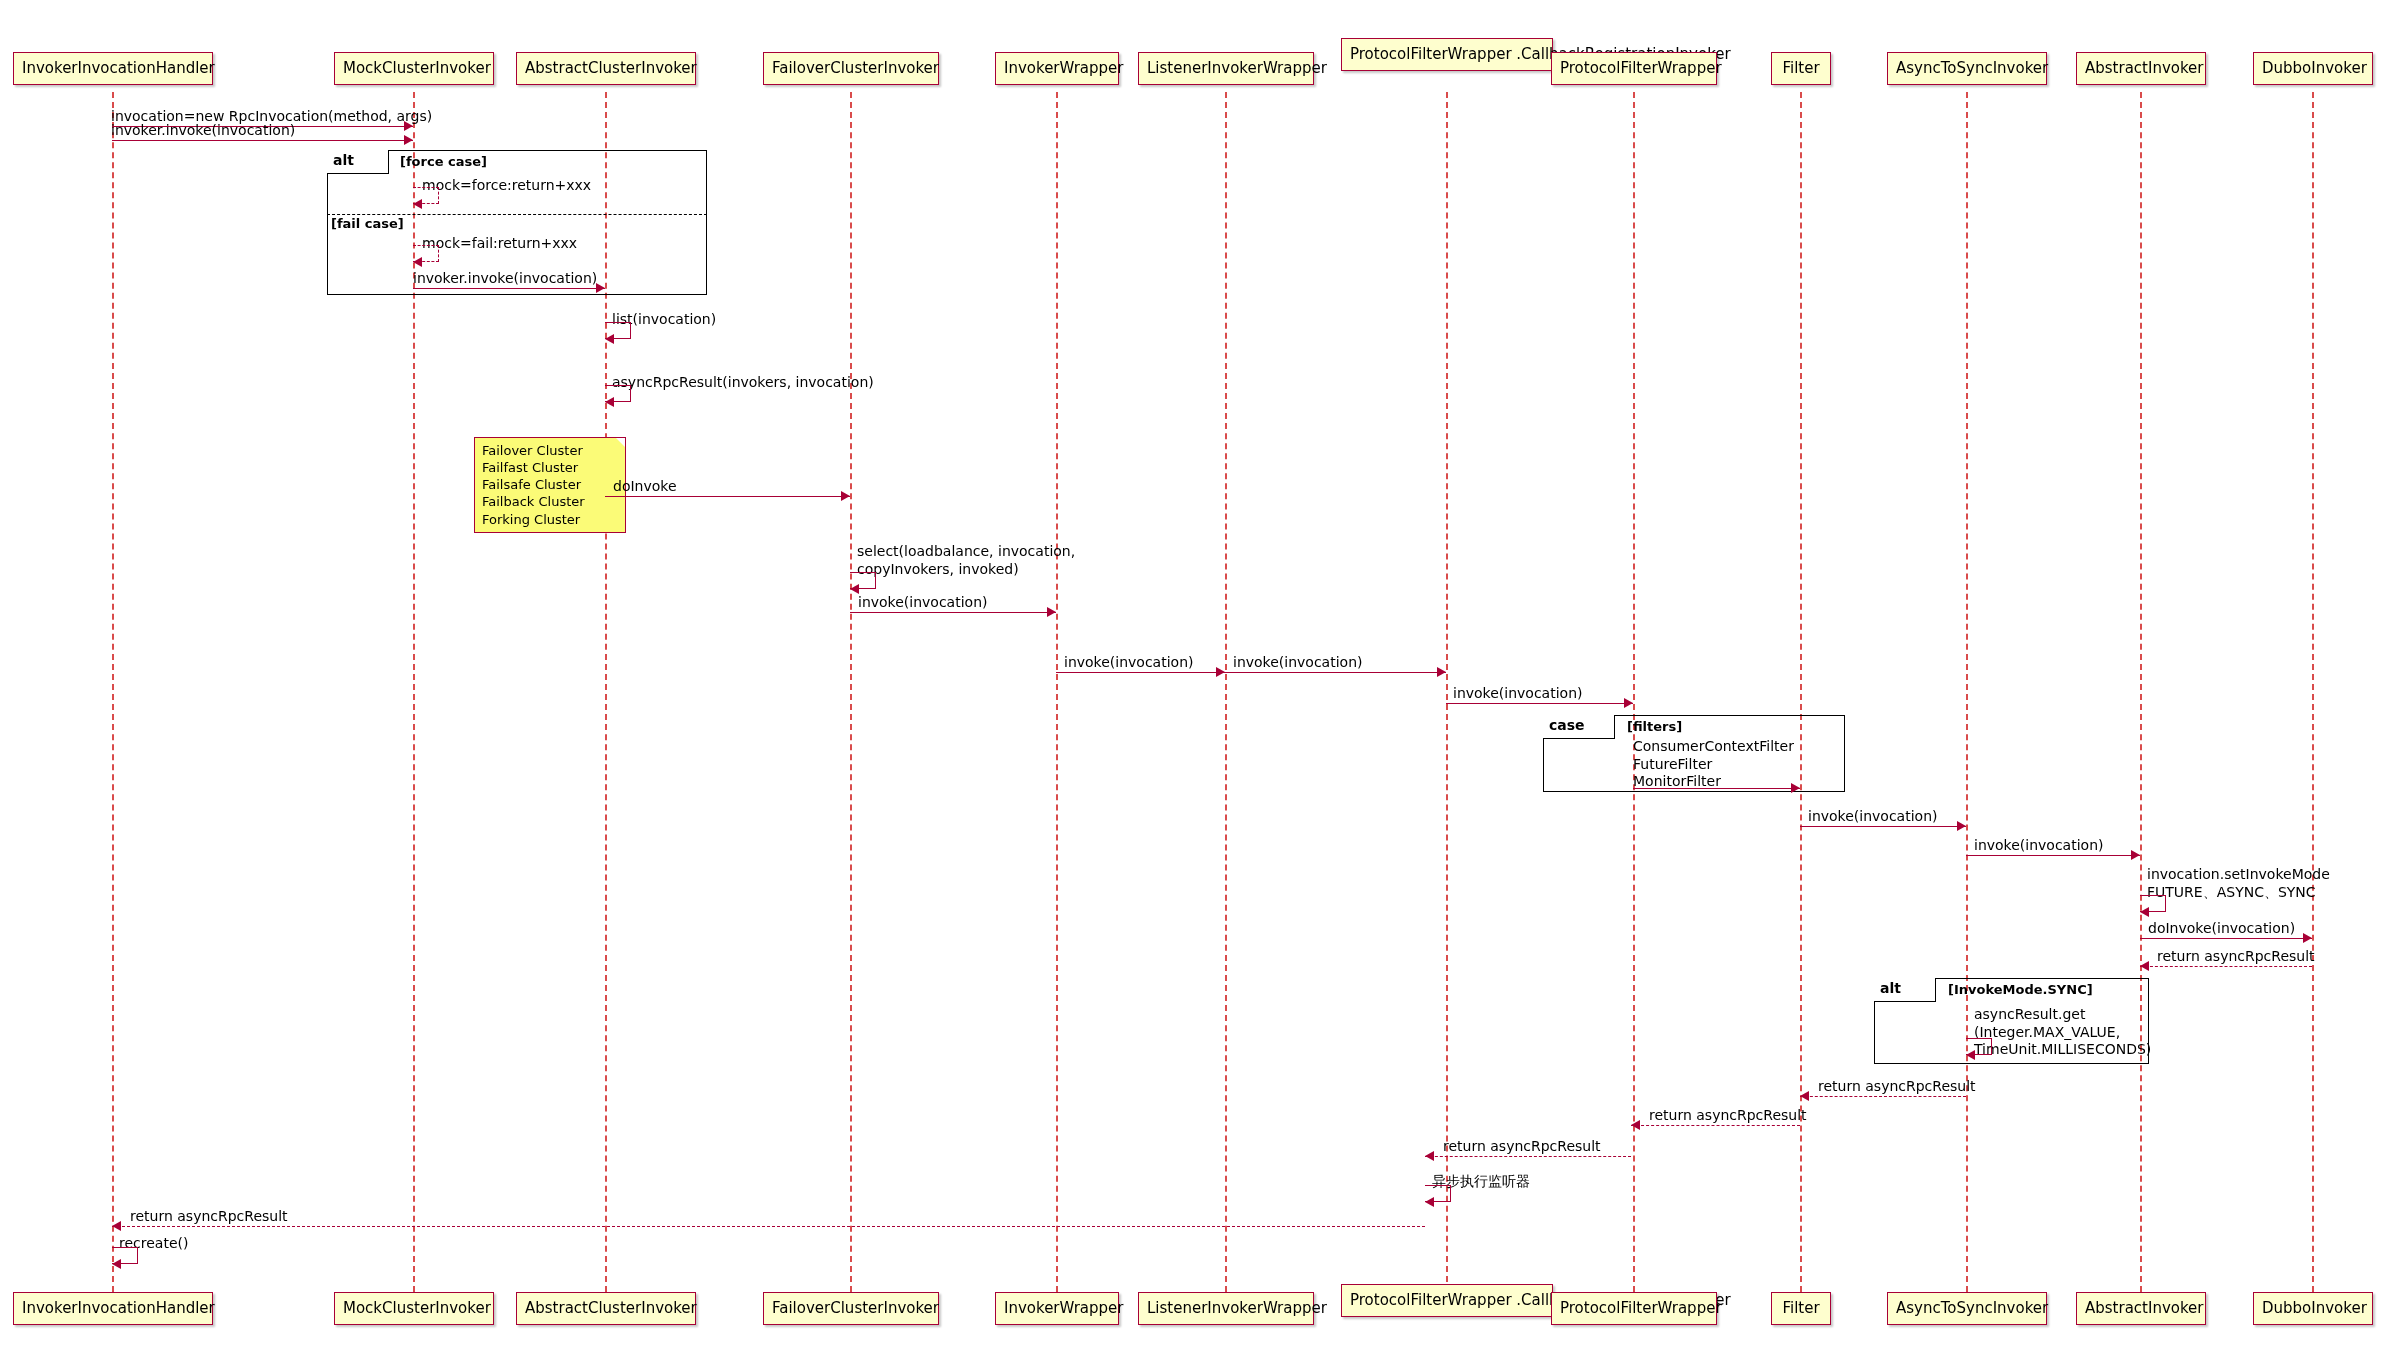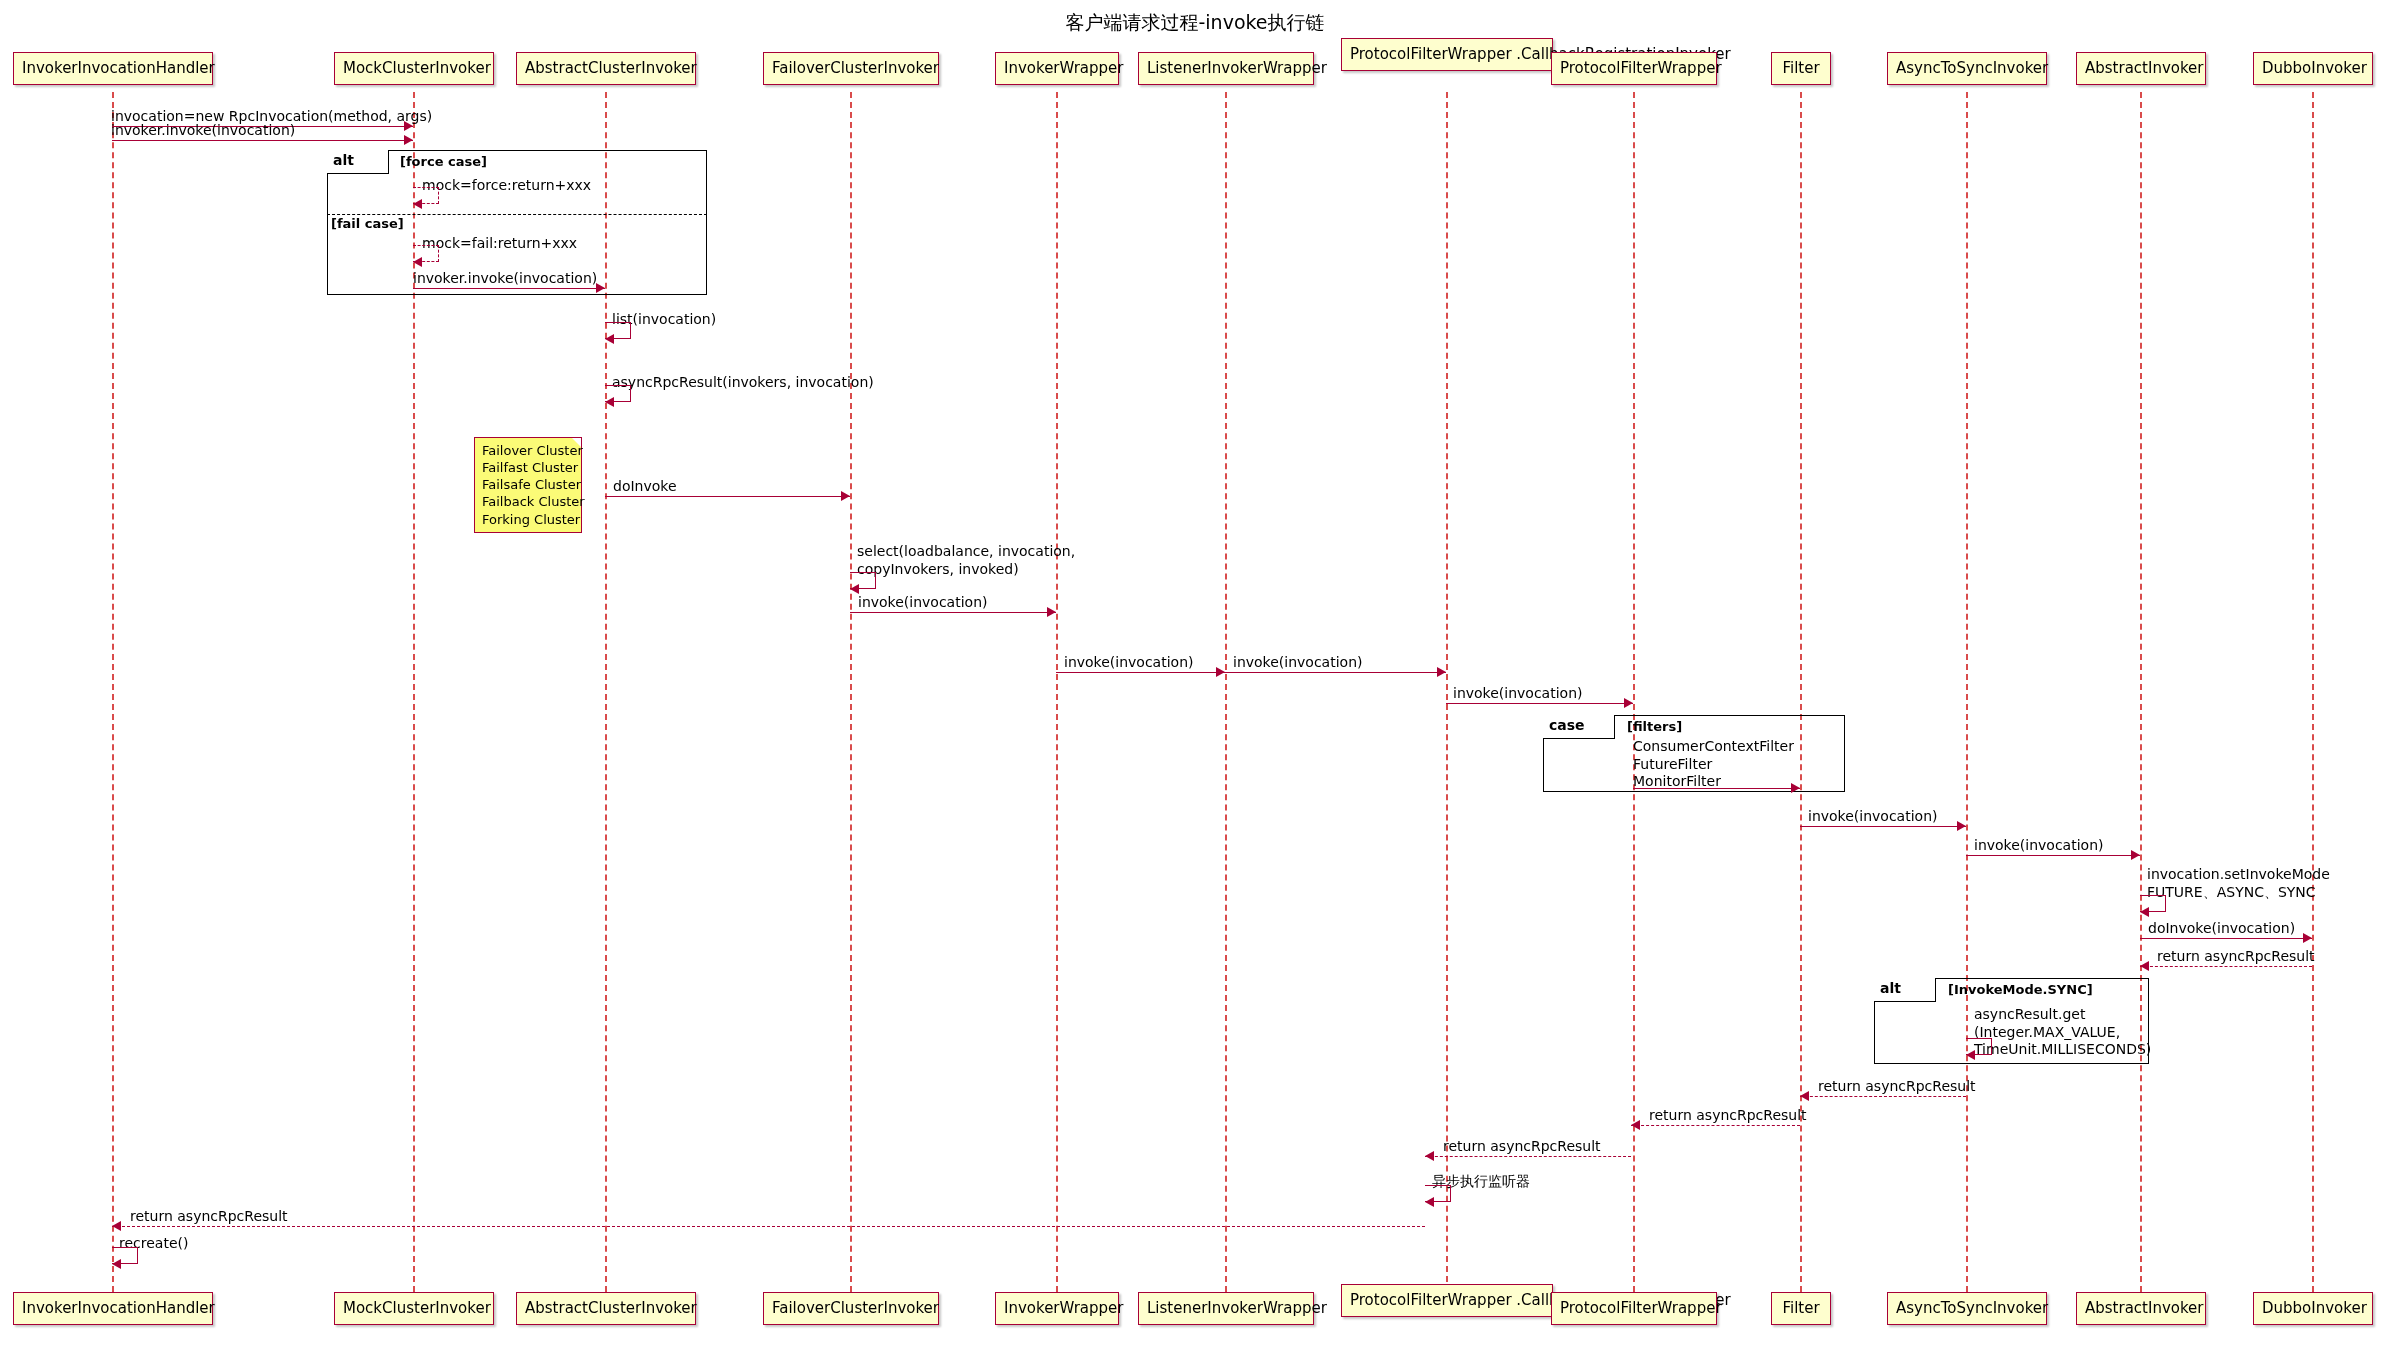--- a/index.html
+++ b/index.html
@@ -122,21 +122,20 @@
     width:0;height:0;
     border-left:9px solid transparent;
     border-top:9px solid #ffffff;
   }
 </style>
 </head>
 <body>
 
 <div id="canvas">
 
-  <div class="title">客户端请求过程-invoke执行链</div>
 
   <div class="lifeline" style="left:112px;"></div>
   <div class="lifeline" style="left:413px;"></div>
   <div class="lifeline" style="left:605px;"></div>
   <div class="lifeline" style="left:850px;"></div>
   <div class="lifeline" style="left:1056px;"></div>
   <div class="lifeline" style="left:1225px;"></div>
   <div class="lifeline" style="left:1446px;"></div>
   <div class="lifeline" style="left:1633px;"></div>
   <div class="lifeline" style="left:1800px;"></div>
@@ -200,21 +199,21 @@
 
   <div class="mlabel" style="left:612px;top:311px;">list(invocation)</div>
   <div class="selfcall" style="left:605px;top:322px;"></div>
   <div class="arrowL" style="left:605px;top:334px;"></div>
 
 
   <div class="mlabel" style="left:612px;top:374px;">asyncRpcResult(invokers, invocation)</div>
   <div class="selfcall" style="left:605px;top:385px;"></div>
   <div class="arrowL" style="left:605px;top:397px;"></div>
 
-  <div class="note" style="left:474px;top:437px;width:108px;">Failover Cluster
+  <div class="note" style="left:474px;top:437px;width:152px;">Failover Cluster
 Failfast Cluster
 Failsafe Cluster
 Failback Cluster
 Forking Cluster</div>
 
   <div class="mlabel" style="left:613px;top:478px;">doInvoke</div>
   <div class="msg" style="left:605px;top:496px;width:245px;"></div>
   <div class="arrowR" style="left:841px;top:491px;"></div>
 
   <div class="mlabel" style="left:857px;top:543px;">select(loadbalance, invocation,

